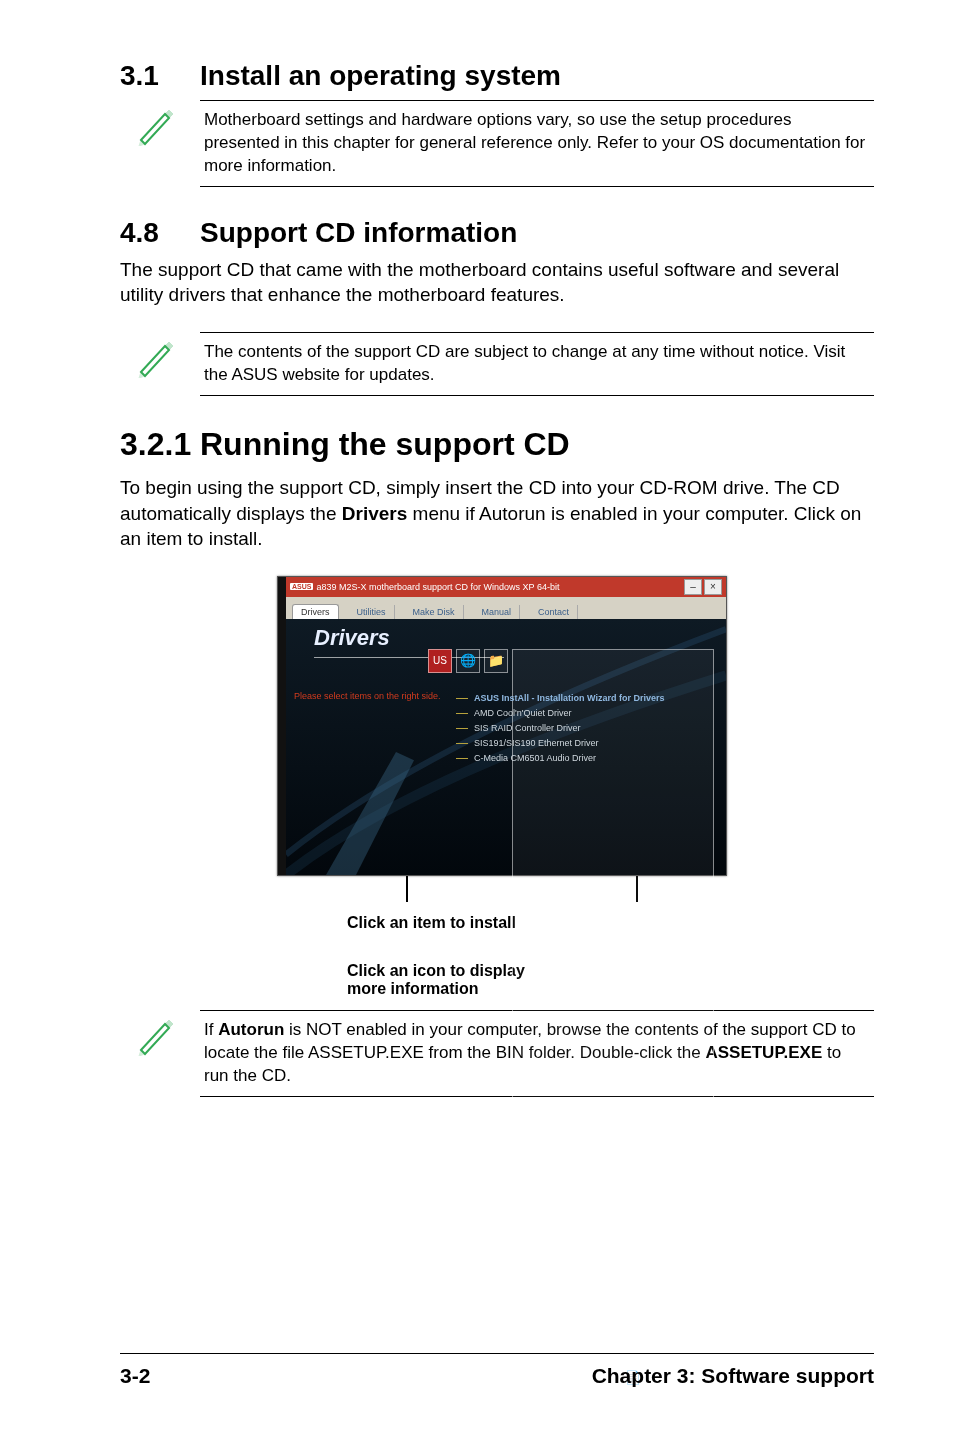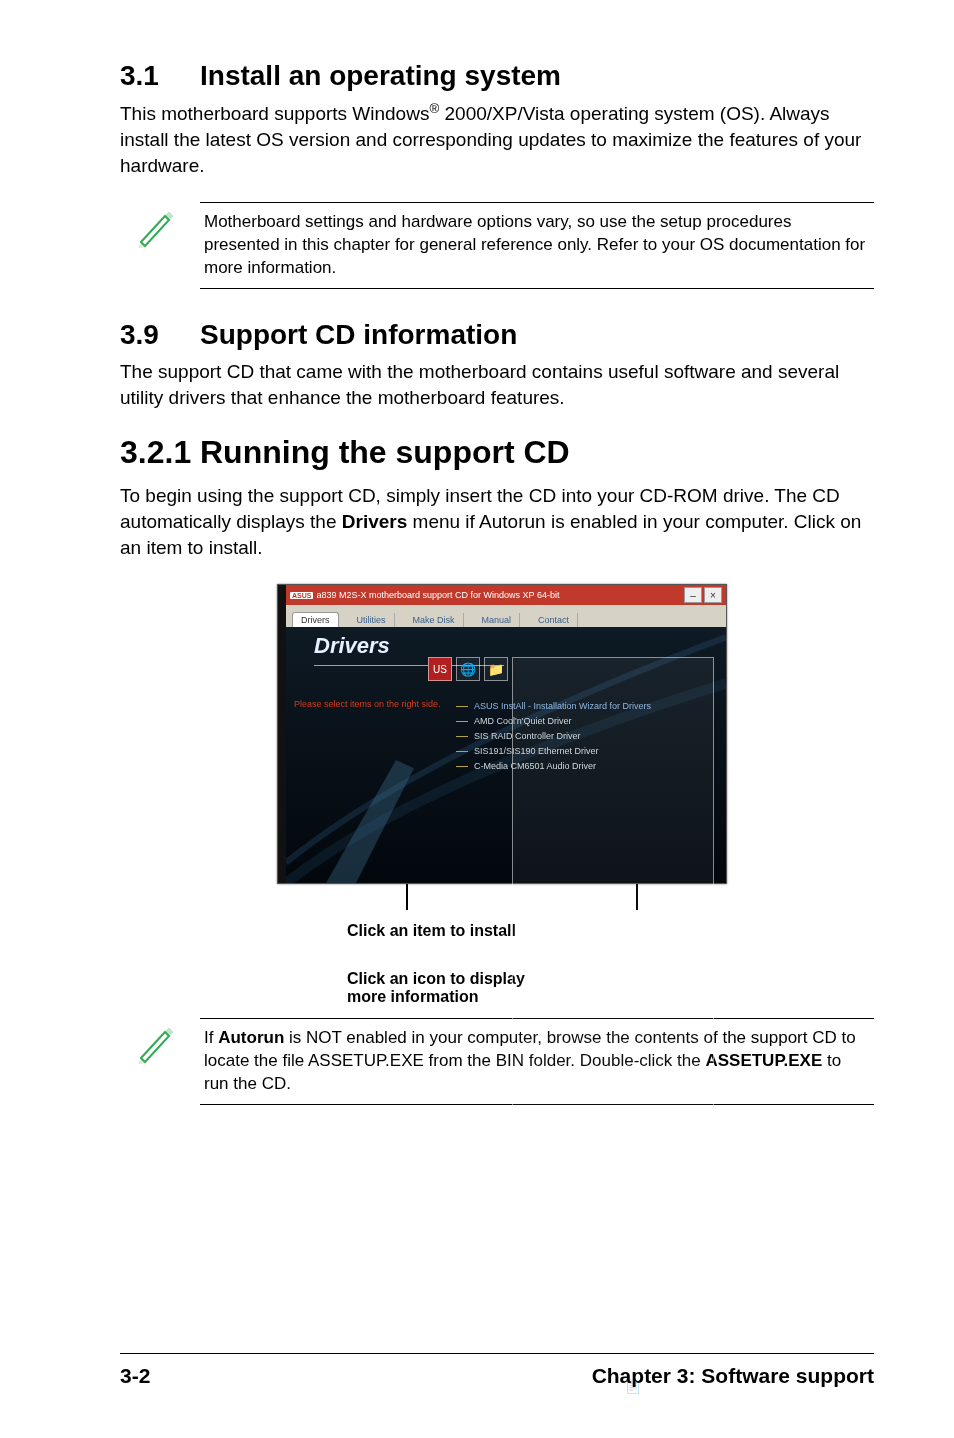--- a/index.html
+++ b/index.html
@@ -158,21 +158,21 @@
     font-size:9px;
     color:#cfd7dd;
   }
   .driver-list .row {
     display:flex; align-items:center; gap:6px;
     line-height:15px;
   }
   .driver-list .ytick {
     width:12px; border-top:1px solid #b7a23c;
   }
-  .driver-list .first { color:#8fb7df; font-weight:normal; }
+  .driver-list .first { color:#8fb7df; font-weight:bold; }
   .swoosh {
     position:absolute;
     left:0; top:0; width:100%; height:100%;
     pointer-events:none;
     opacity:0.6;
   }
   .callouts {
     display:flex;
     justify-content:flex-start;
     gap: 30px;
@@ -199,42 +199,51 @@
   }
 </style>
 </head>
 <body>
 
 <div class="page">
 
   <h1 class="section">
     <span class="num">3.1</span><span>Install an operating system</span>
   </h1>
-  <p class="body">
-    <span>This motherboard supports Windows</span><sup>®</sup><span> 2000/XP/Vista operating system (OS). Always install the latest OS version and corresponding updates to maximize the features of your hardware.</span>
-  </p>
 
   <div class="notebox">
     <div class="note-icon">
       <svg width="44" height="44" viewBox="0 0 44 44">
         <path d="M6 38 L30 12 L34 16 L10 42 Z" fill="none" stroke="#3a5" stroke-width="2"></path>
         <path d="M30 12 L34 8 L38 12 L34 16 Z" fill="#3a5" opacity="0.3" stroke="#3a5" stroke-width="1"></path>
         <path d="M6 38 L4 44 L10 42 Z" fill="#3a5" opacity="0.2" stroke="#3a5" stroke-width="1"></path>
       </svg>
     </div>
     <div class="note-text-wrap">
       <p class="note-text">Motherboard settings and hardware options vary, so use the setup procedures presented in this chapter for general reference only. Refer to your OS documentation for more information.</p>
     </div>
   </div>
 
   <h1 class="section">
-    <span class="num">3.9</span><span>Support CD information</span>
+    <span class="num">4.8</span><span>Support CD information</span>
   </h1>
   <p class="body">The support CD that came with the motherboard contains useful software and several utility drivers that enhance the motherboard features.</p>
 
+  <div class="notebox">
+    <div class="note-icon">
+      <svg width="44" height="44" viewBox="0 0 44 44">
+        <path d="M6 38 L30 12 L34 16 L10 42 Z" fill="none" stroke="#3a5" stroke-width="2"></path>
+        <path d="M30 12 L34 8 L38 12 L34 16 Z" fill="#3a5" opacity="0.3" stroke="#3a5" stroke-width="1"></path>
+        <path d="M6 38 L4 44 L10 42 Z" fill="#3a5" opacity="0.2" stroke="#3a5" stroke-width="1"></path>
+      </svg>
+    </div>
+    <div class="note-text-wrap">
+      <p class="note-text">The contents of the support CD are subject to change at any time without notice. Visit the ASUS website for updates.</p>
+    </div>
+  </div>
 
   <h2 class="sub">
     <span class="snum">3.2.1</span><span>Running the support CD</span>
   </h2>
   <p class="body">
     <span>To begin using the support CD, simply insert the CD into your CD-ROM drive. The CD automatically displays the </span><b>Drivers</b><span> menu if Autorun is enabled in your computer. Click on an item to install.</span>
   </p>
 
   <div class="figure-area">
     <div class="app-window">

